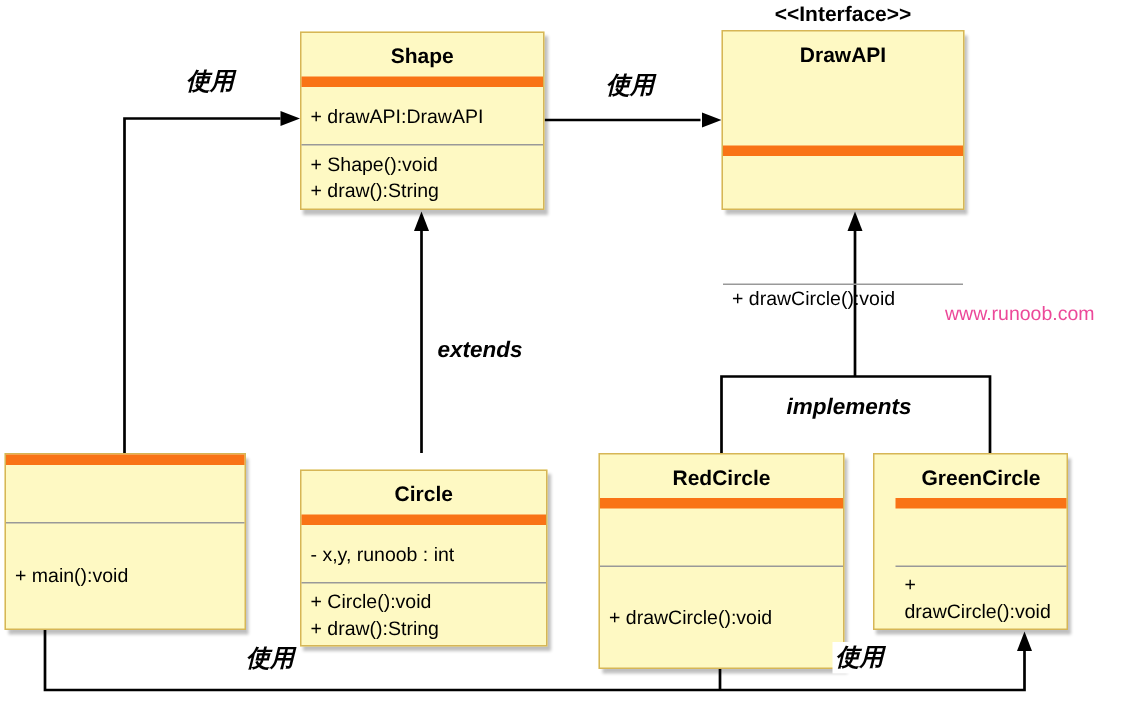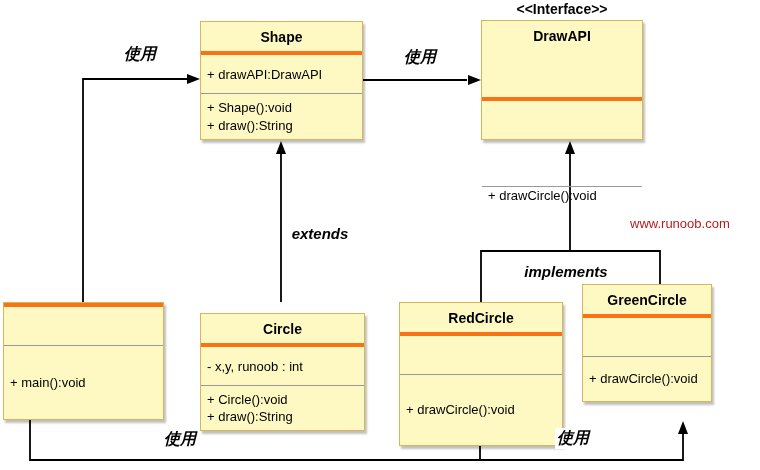--- a/index.html
+++ b/index.html
@@ -25,21 +25,21 @@
     flex-direction:column;
   }
   .uml-title{
     height:29px;
     display:flex;align-items:center;justify-content:center;
     font-weight:bold;font-size:14px;
     flex:0 0 auto;
   }
   .uml-attrs{
     height:38px;
-    border-top:4px solid #f97316;
+    border-top:7px solid #f97316;
     display:flex;flex-direction:column;justify-content:center;
     padding-left:6px;
     font-size:13px;
     flex:0 0 auto;
   }
   .uml-methods{
     border-top:1px solid #999;
     display:flex;flex-direction:column;justify-content:center;
     padding-left:6px;
     font-size:13px;
@@ -57,23 +57,23 @@
     white-space:nowrap;
     transform:translateX(-50%);
     background:#fff;
     padding:0 2px;
     font-style:italic;
   }
   .edge-label.cn{font-size:16px;}
   .edge-label.en{font-size:15px;}
   .watermark{
     position:absolute;
-    left:630px;top:216px;
+    left:630px;top:201px;
     font-size:13px;
-    color:#b91c1c;
+    color:#ec4899;
   }
 </style>
 </head>
 <body>
 
 <div class="canvas">
 
   <svg class="arrow-layer" width="760" height="470" viewBox="0 0 760 470">
     <g stroke="#000" stroke-width="1.8" fill="none">
       <path d="M83,302 V79 H187"></path>
@@ -146,21 +146,21 @@
   <div class="uml-class" style="left:399px;top:302px;width:164px;height:144px;">
     <div class="uml-title">RedCircle</div>
     <div class="uml-attrs">
       <div></div>
     </div>
     <div class="uml-methods">
       <div>+ drawCircle():void</div>
     </div>
   </div>
 
-  <div class="uml-class" style="left:582px;top:284px;width:130px;height:118px;">
+  <div class="uml-class" style="left:582px;top:302px;width:130px;height:118px;padding-left:14px;">
     <div class="uml-title">GreenCircle</div>
     <div class="uml-attrs">
       <div></div>
     </div>
     <div class="uml-methods">
       <div>+ drawCircle():void</div>
     </div>
   </div>
 
   <div class="edge-label cn" style="left:140px;top:44px;">使用</div>

